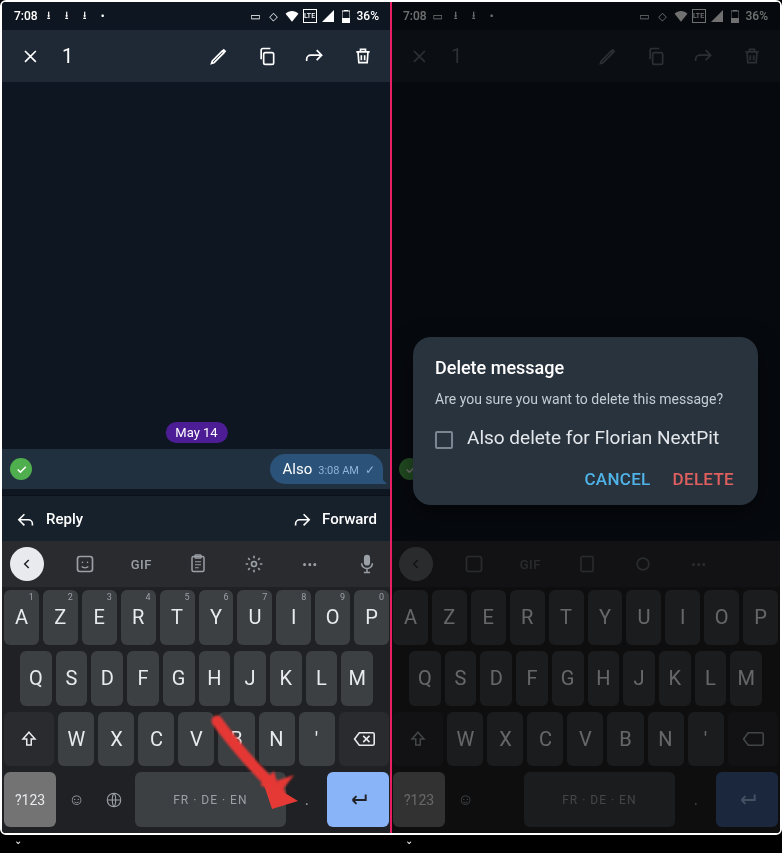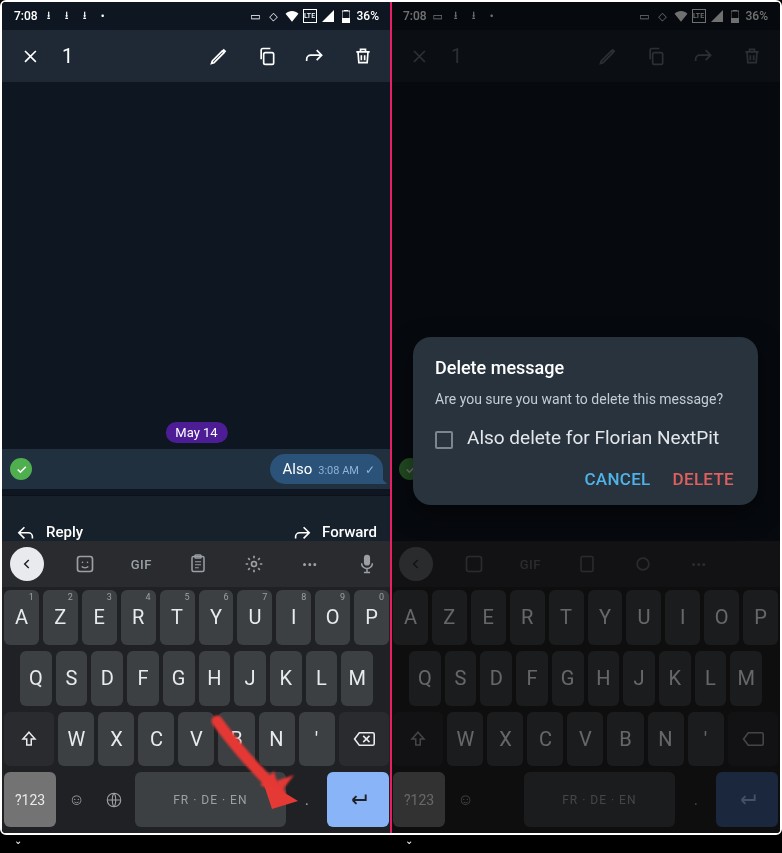--- a/index.html
+++ b/index.html
@@ -20,21 +20,21 @@
 .chat{position:absolute;top:80px;left:0;right:0;bottom:338px;background:#0e1621}
 .datepill{position:absolute;left:50%;transform:translateX(-50%);bottom:52px;background:#4c1d95;color:#fff;font-size:13px;padding:3px 10px;border-radius:12px}
 .msgrow{position:absolute;bottom:6px;left:0;right:0;display:flex;align-items:center;padding:0 8px;background:#21303f;height:40px}
 .selcheck{width:22px;height:22px;border-radius:50%;background:#4fae4e;display:flex;align-items:center;justify-content:center;color:#fff;margin-right:8px;flex:0 0 auto}
 .bubble{margin-left:auto;background:#2b5278;color:#fff;border-radius:16px 16px 4px 16px;padding:6px 8px 6px 12px;display:flex;align-items:baseline;gap:6px;position:relative}
 .bubble .txt{font-size:15px}
 .bubble .time{font-size:11px;color:#8fb3d9}
 .bubble .tick{color:#8fb3d9;font-size:12px}
 .tail{position:absolute;right:-4px;bottom:0;width:0;height:0;border-left:8px solid #2b5278;border-top:8px solid transparent}
 
-.rfbar{position:absolute;bottom:292px;left:0;right:0;height:46px;background:#17212b;display:flex;align-items:flex-end;justify-content:space-between;padding:0 14px;color:#fff;font-size:15px;font-weight:500;border-top:1px solid #0b1117}
+.rfbar{position:absolute;bottom:292px;left:0;right:0;height:46px;background:#17212b;display:flex;align-items:center;justify-content:space-between;padding:0 14px;color:#fff;font-size:15px;font-weight:500;border-top:1px solid #0b1117}
 .rfbar .item{display:flex;align-items:center;gap:10px}
 
 .kbd{position:absolute;bottom:0;left:0;right:0;height:292px;background:#202124;color:#e8eaed;display:flex;flex-direction:column}
 .kbar{height:46px;display:flex;align-items:center;padding:0 4px;gap:18px;background:#2a2b2e}
 .kbar .kb{flex:1;display:flex;align-items:center;justify-content:center;height:100%;color:#9aa0a6;font-size:13px;font-weight:500;letter-spacing:0.5px}
 .kbar .chev{width:34px;height:34px;border-radius:50%;background:#e8eaed;color:#202124;display:flex;align-items:center;justify-content:center;margin:0 4px}
 .krow{flex:1;display:flex;align-items:stretch;padding:3px 2px;gap:4px}
 .key{flex:1;background:#3c4043;border-radius:6px;display:flex;align-items:center;justify-content:center;font-size:20px;color:#e8eaed;position:relative}
 .key .sup{position:absolute;top:2px;right:5px;font-size:9px;color:#9aa0a6}
 .krow.r2{padding-left:18px;padding-right:18px}

